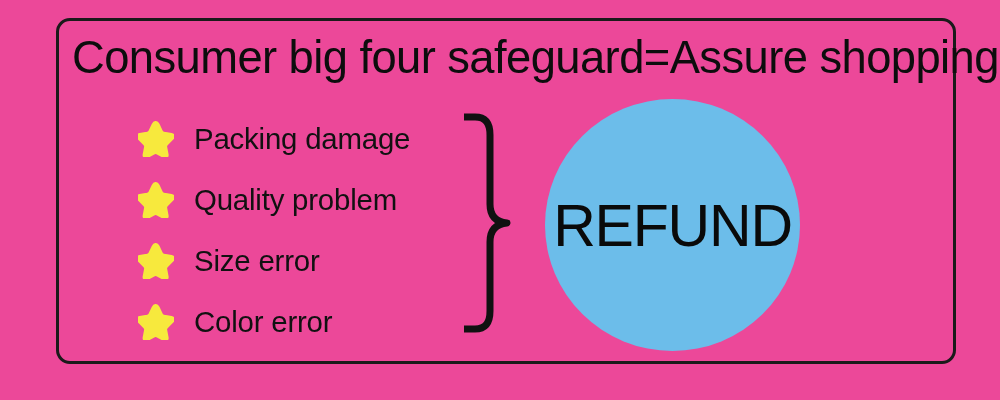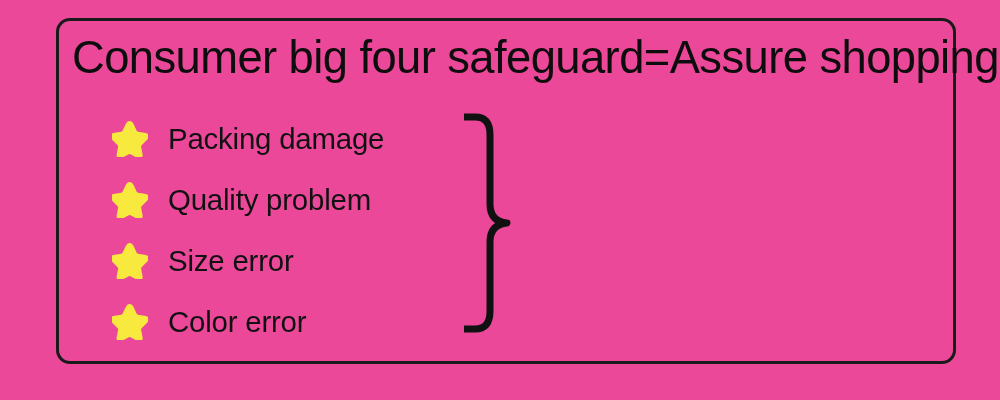--- a/index.html
+++ b/index.html
@@ -48,21 +48,21 @@
     font-weight: 400;
     letter-spacing: -0.6px;
     transform: scaleX(0.965);
     transform-origin: left center;
     white-space: nowrap;
   }
 
   
   #benefit-list {
     position: absolute;
-    left: 112px;
+    left: 138px;
     top: 108px;
     width: 330px;
     margin: 0;
     padding: 0;
     list-style: none;
     text-align: right;
   }
   .benefit-row {
     position: relative;
     height: 61px;
@@ -160,14 +160,17 @@
       </svg>
       <span class="benefit-label">Color error</span>
     </li>
 
   </ul>
 
   <svg id="brace" viewBox="0 0 70 226" aria-hidden="true">
     <path d="M9 5 L20 5 C31 5 35 12 35 23 L35 92 C35 103 40 110 52 111 C40 112 35 119 35 130 L35 199 C35 210 31 217 20 217 L9 217" fill="none" stroke="#111111" stroke-width="7" stroke-linecap="butt" stroke-linejoin="round"></path>
   </svg>
 
+  <div id="refund-badge">
+    <span id="refund-text">REFUND</span>
+  </div>
 
 </div>
 
 </body></html>

